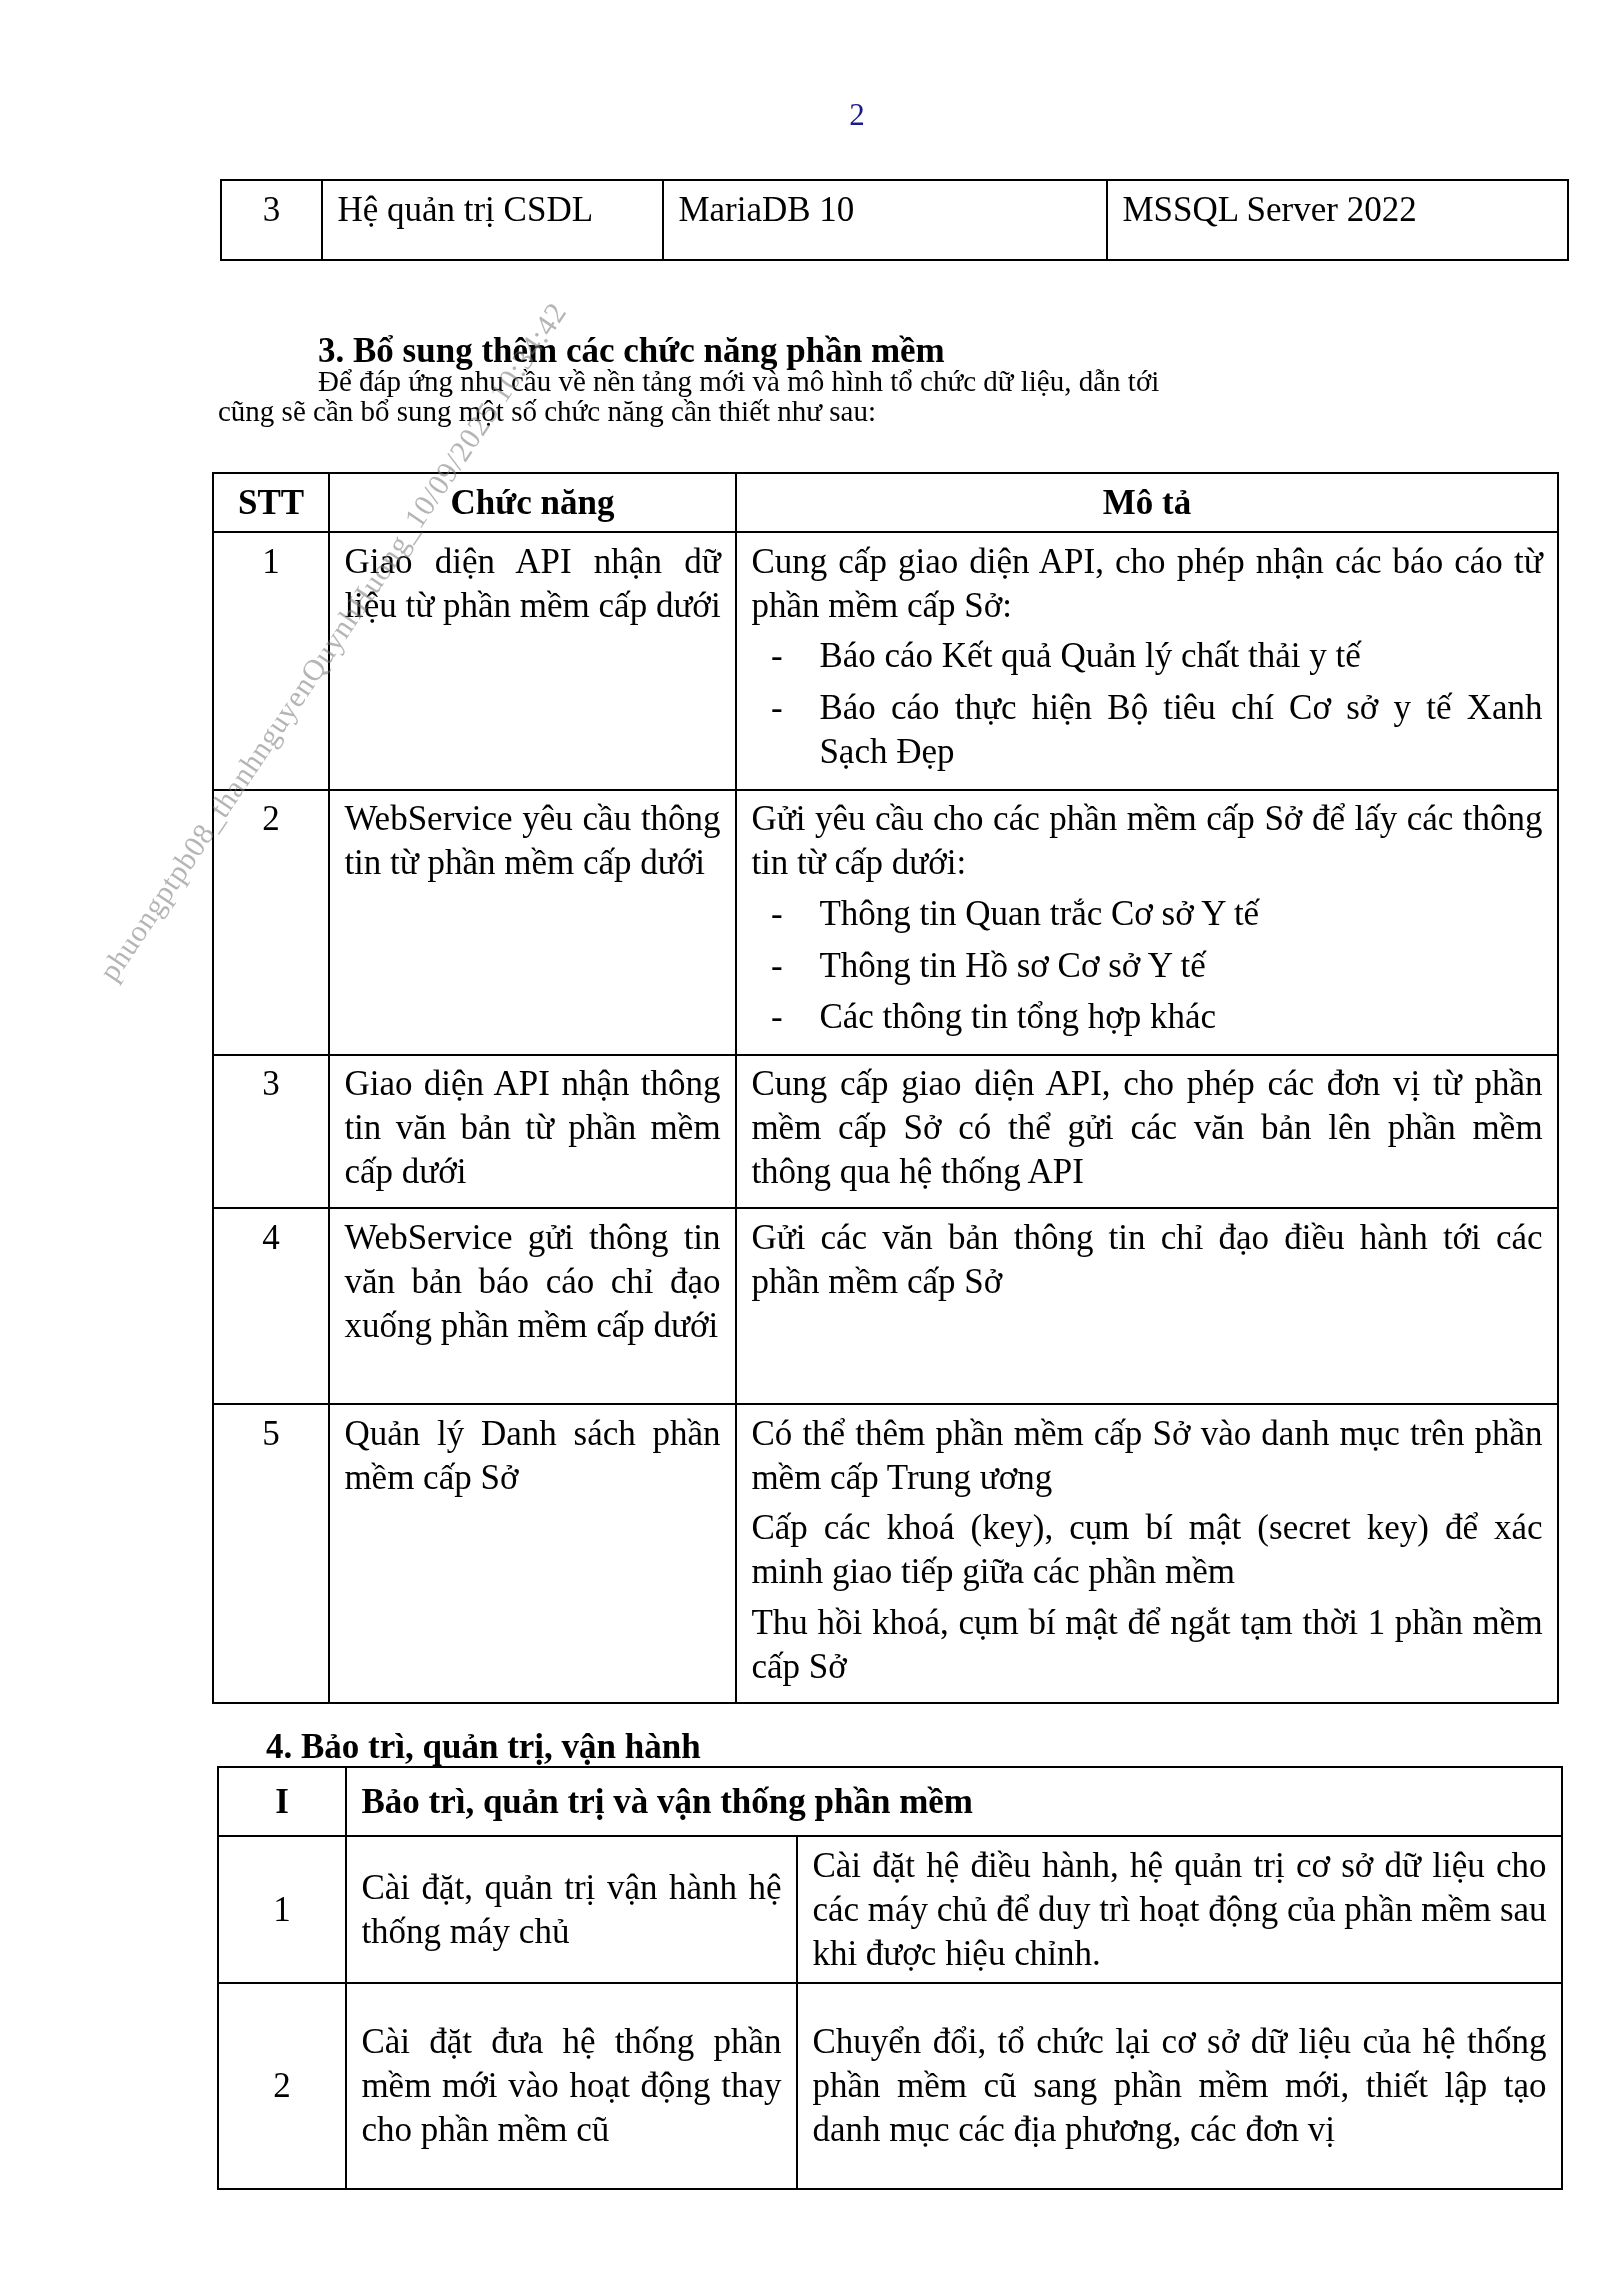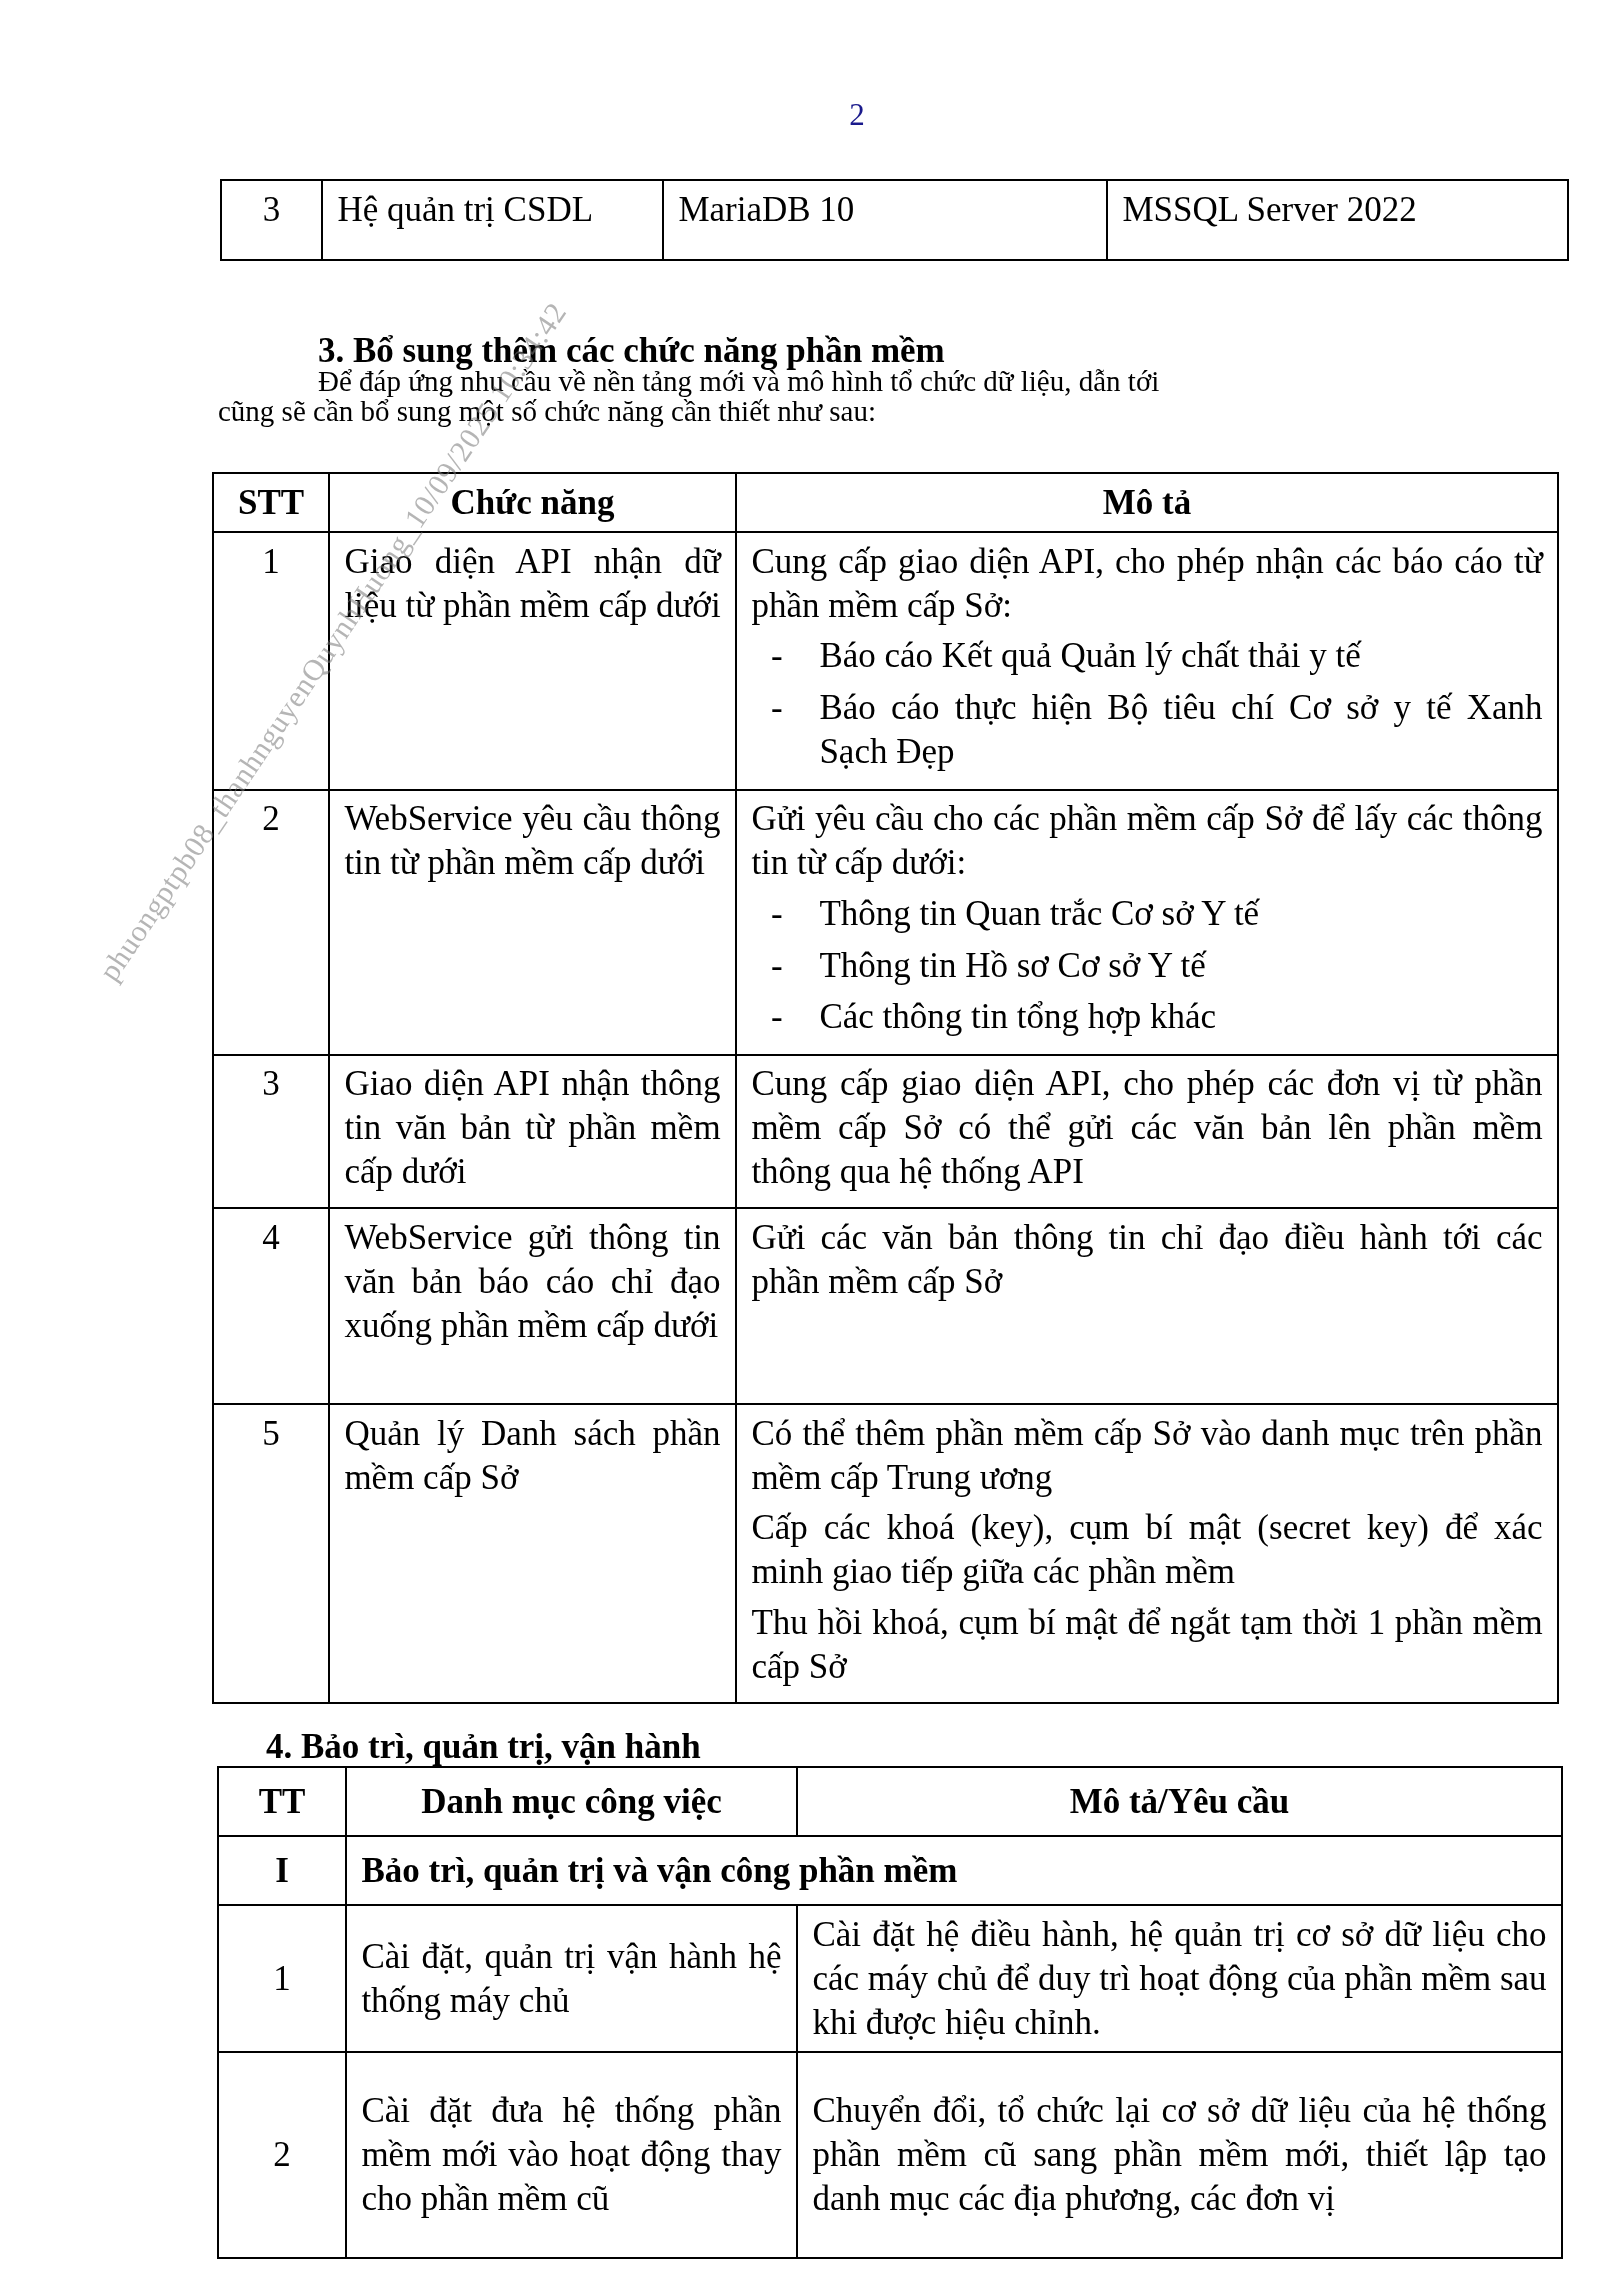--- a/index.html
+++ b/index.html
@@ -119,28 +119,23 @@
 
 <div class="heading" style="left:266px; top:1709px;">4.  Bảo trì, quản trị, vận hành</div>
 
 <table class="t2">
   <colgroup>
       <col style="width:128px">
       <col style="width:451px">
       <col style="width:765px">
     </colgroup>
   <tbody>
-      <tr>
-    <th>TT</th>
-    <th>Danh mục công việc</th>
-    <th>Mô tả/Yêu cầu</th>
-  </tr>
   <tr class="section-row">
     <td class="center">I</td>
-    <td colspan="2">Bảo trì, quản trị  và vận công phần mềm</td>
+    <td colspan="2">Bảo trì, quản trị  và vận thống phần mềm</td>
   </tr>
   <tr style="height:98px;">
     <td class="center mid">1</td>
     <td class="justify mid">Cài đặt, quản trị vận hành hệ thống máy chủ</td>
     <td class="justify mid">Cài đặt hệ điều hành, hệ quản trị cơ sở dữ liệu cho các máy chủ để duy trì hoạt động của phần mềm sau khi được hiệu chỉnh.</td>
   </tr>
   <tr style="height:206px;">
     <td class="center mid">2</td>
     <td class="justify mid">Cài đặt đưa hệ thống phần mềm mới vào hoạt động thay cho phần mềm cũ</td>
     <td class="justify mid">Chuyển đổi, tổ chức lại cơ sở dữ liệu của hệ thống phần mềm cũ sang phần mềm mới, thiết lập tạo danh mục các địa phương, các đơn vị</td>

